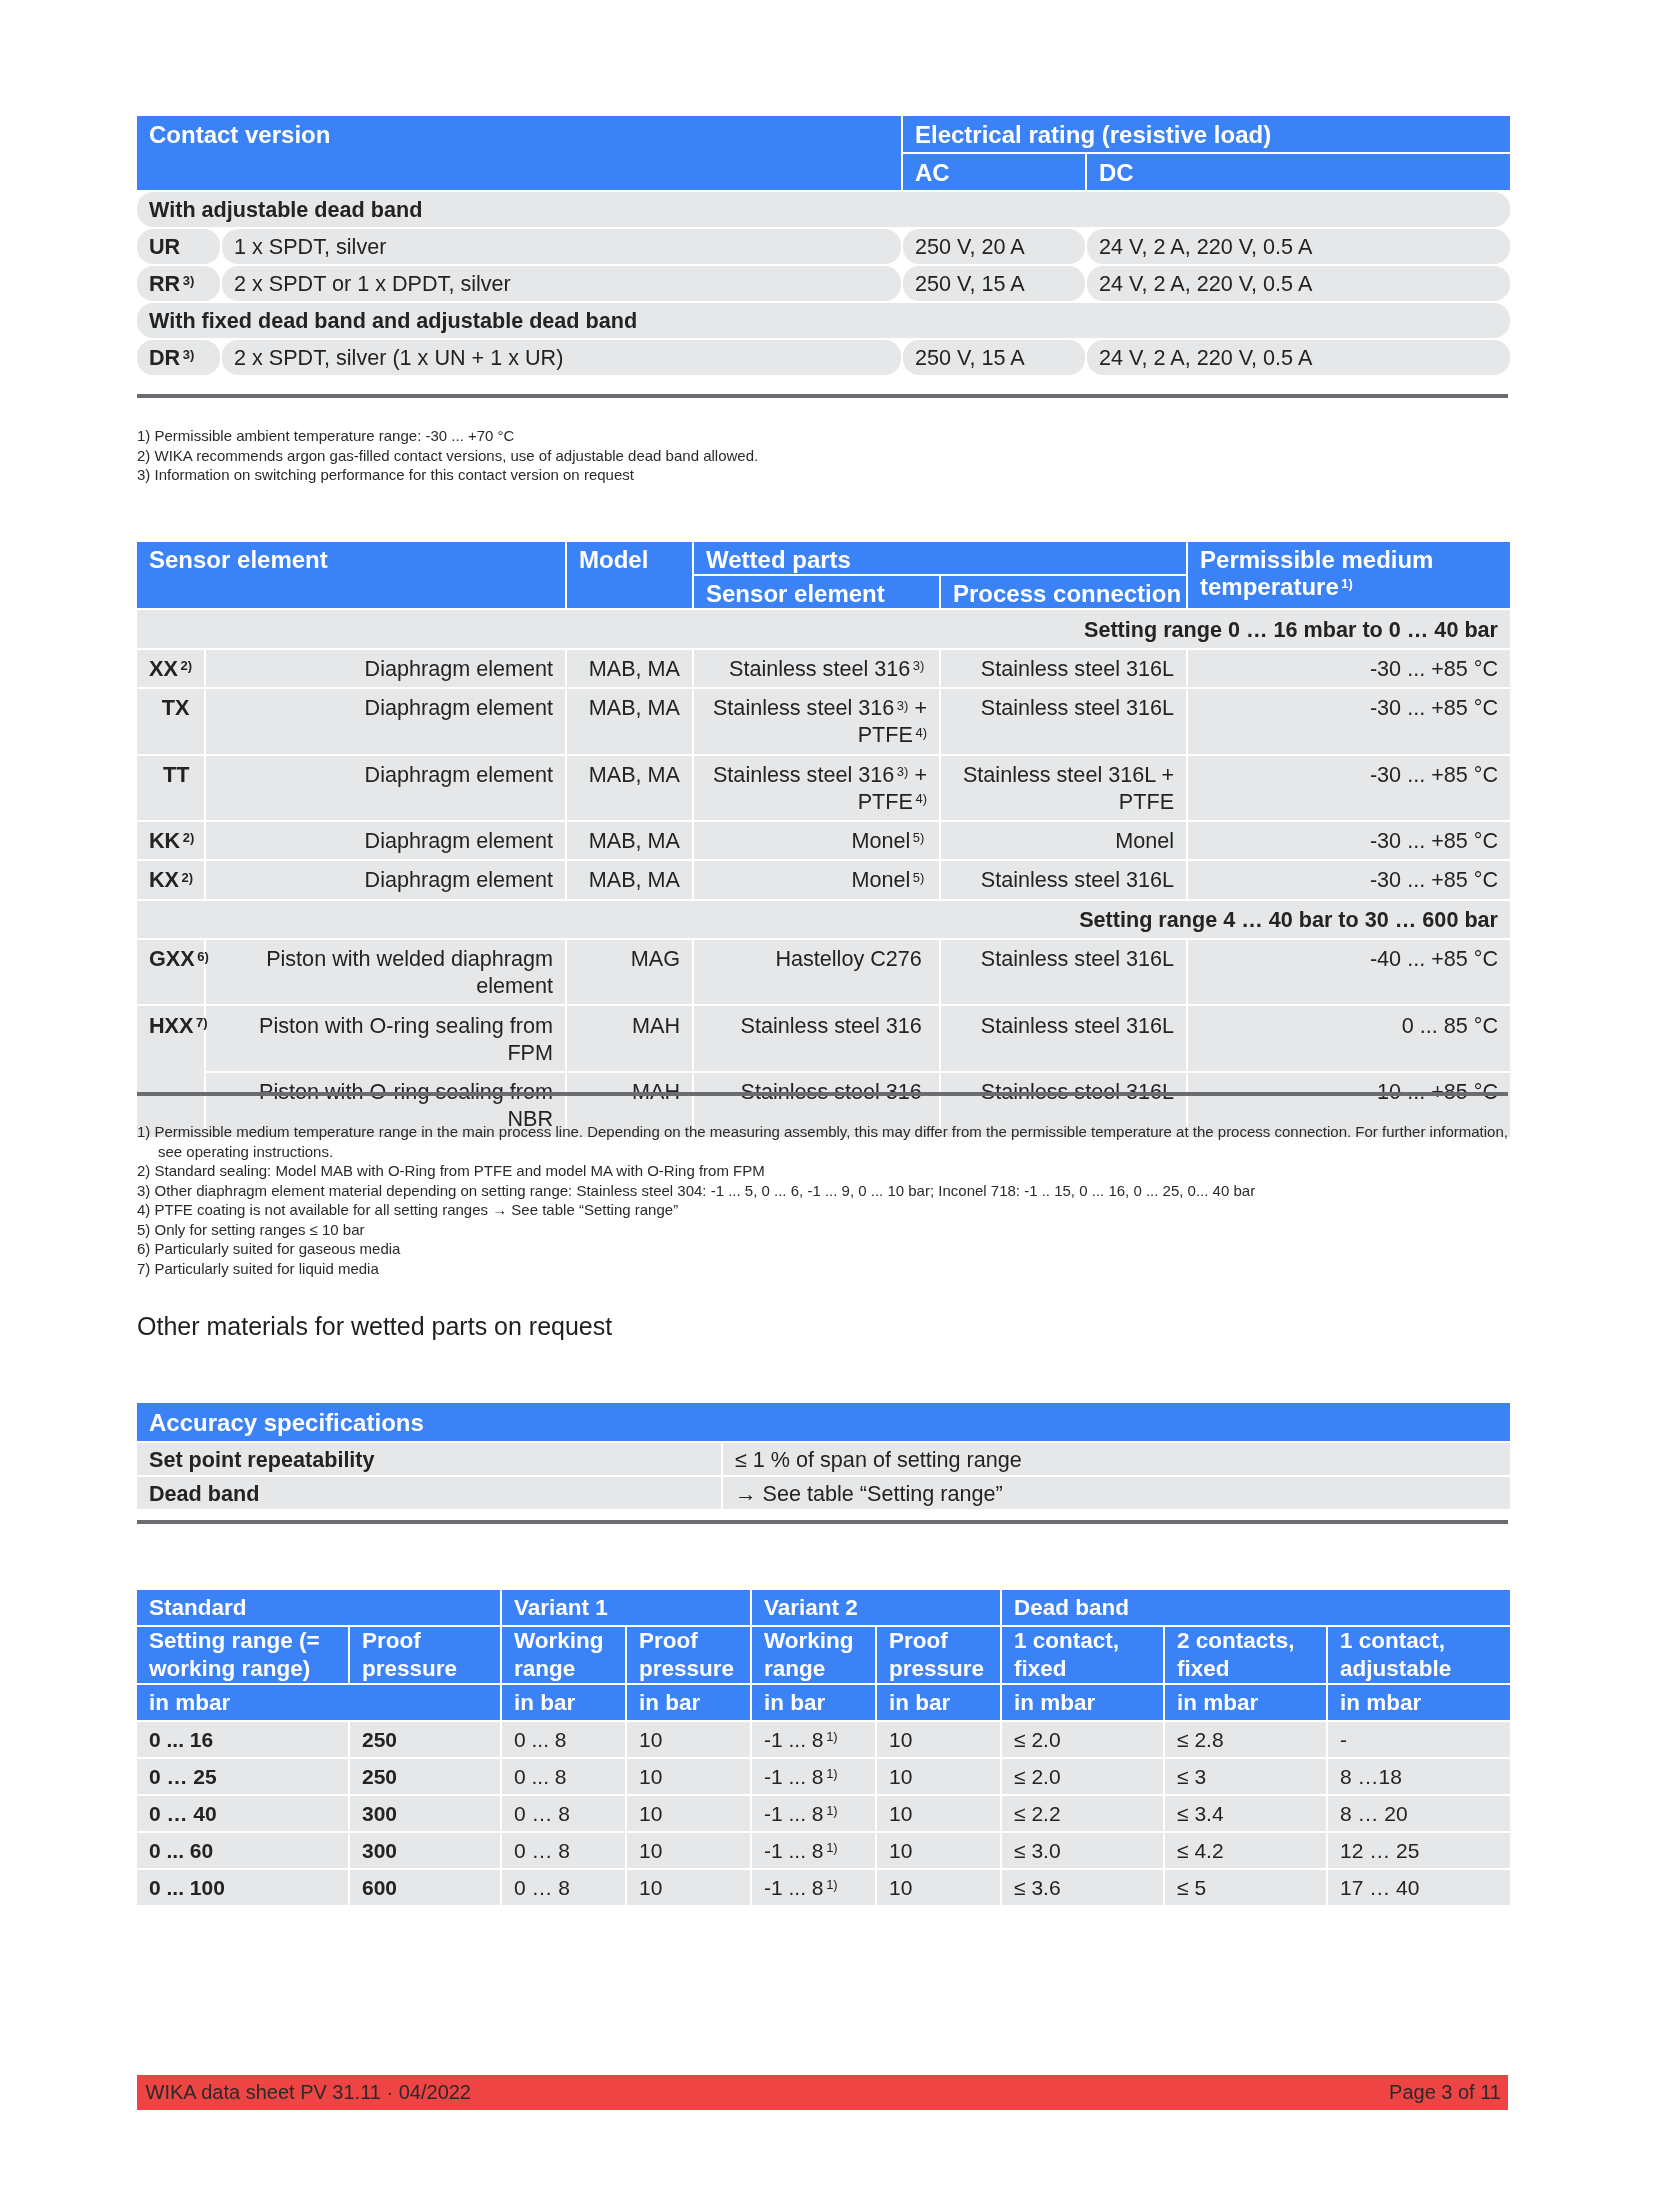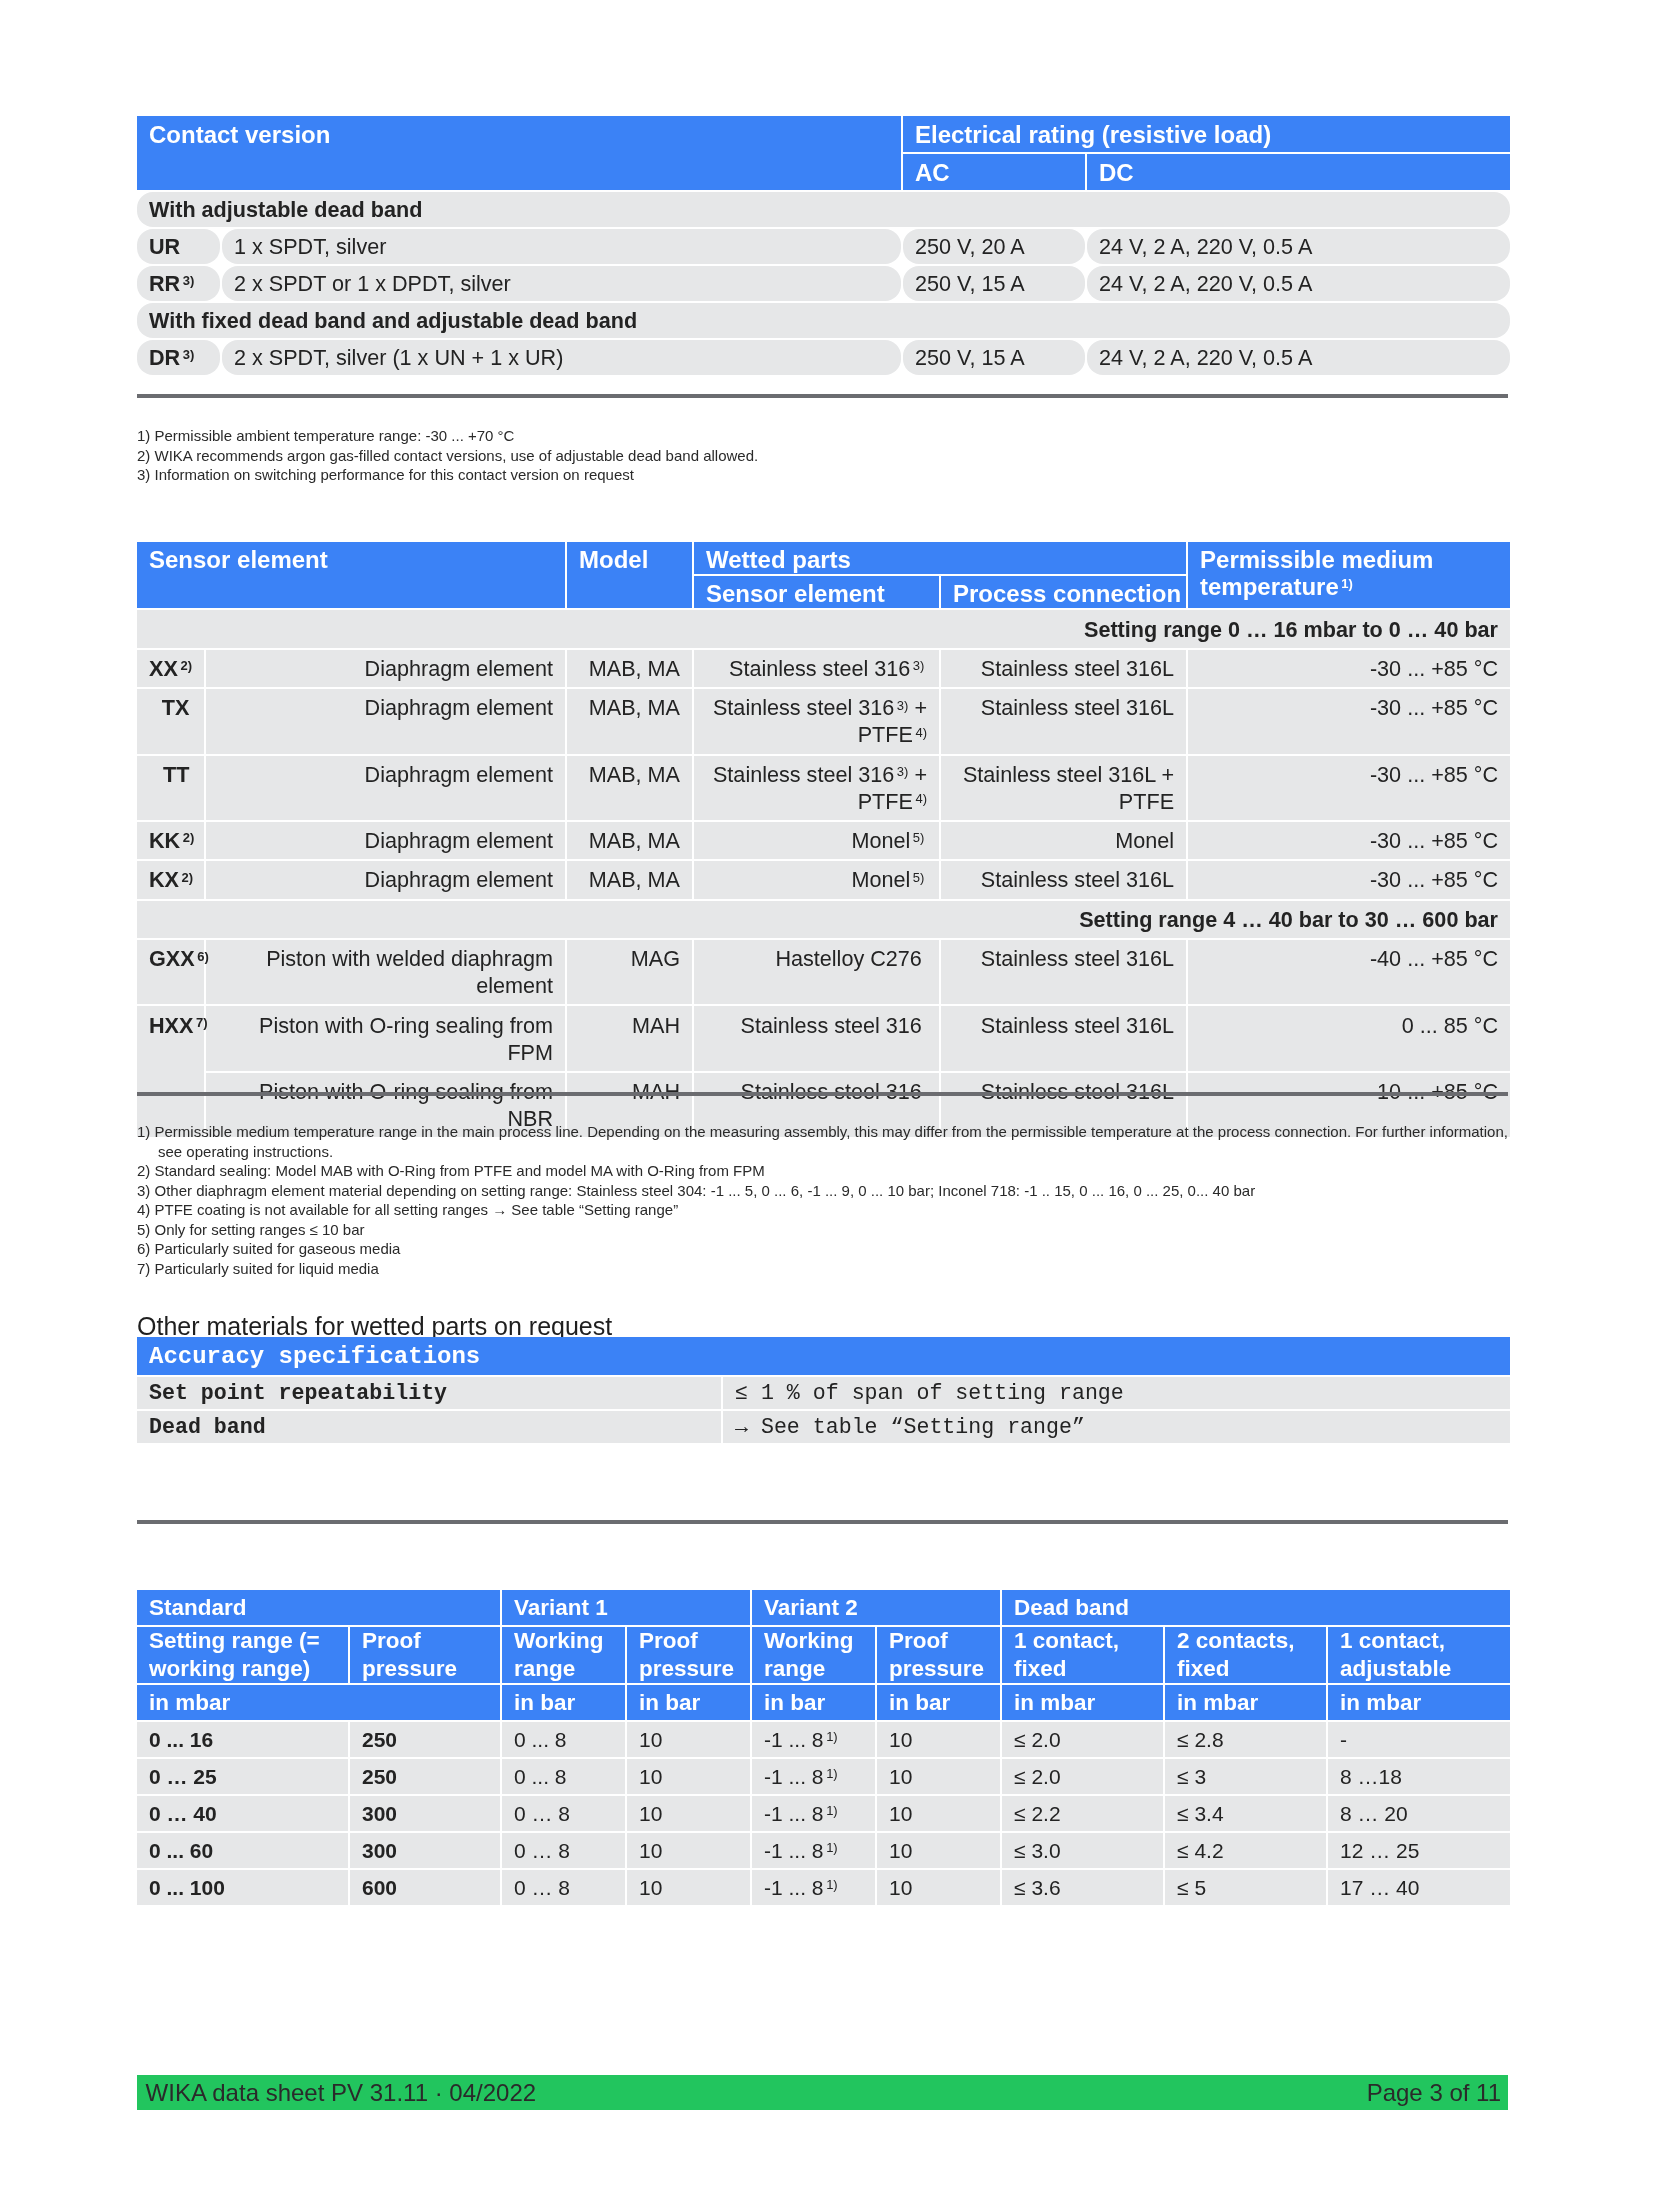--- a/index.html
+++ b/index.html
@@ -16,31 +16,31 @@
   .fn div { padding-left: 21px; text-indent: -21px; }
   
   #t1 { top: 114px; }
   #t1 th { height: 36px; vertical-align: middle; }
   #t1 td { height: 35px; vertical-align: middle; border-radius: 16px; }
   
   #t2 { top: 540px; }
   #t2 th { padding-top: 3.5px; padding-bottom: 1.7px; }
   #t2 td { padding-top: 5.2px; padding-bottom: 5.2px; text-align: right; }
   
-  #t3 { top: 1335px; font-family: Liberation Mono, monospace; }
+  #t3 { top: 1401px; }
   #t3 th { height: 38px; vertical-align: middle; }
   #t3 td { height: 32px; vertical-align: middle; }
   
   #t4 { top: 1588px; }
   #t4 th { font-size: 22.5px; line-height: 28px; vertical-align: middle; }
   #t4 td { height: 35px; vertical-align: middle; font-size: 21px; }
   #t4 th.title { padding-top: 3.5px; padding-bottom: 5.2px; }
   #t4 th.row { height: 35px; }
   .other { position: absolute; left: 137px; top: 1312px; font-size: 25px; color: #1f1f1f; }
-  .footer { position: absolute; left: 137px; top: 2075px; width: 1371px; height: 35px; background: #22c55e; font-size: 24px; line-height: 35px; color: #2a2a2a; }
+  .footer { position: absolute; left: 137px; top: 2075px; width: 1371px; height: 35px; background: #ef4444; font-size: 20px; line-height: 35px; color: #2a2a2a; }
   .footer .left { position: absolute; left: 8.6px; }
   .footer .right { position: absolute; right: 7px; }
 </style>
 </head>
 <body>
 
 <table id="t1">
   <colgroup>
       <col style="width:83px">
       <col style="width:679px">

